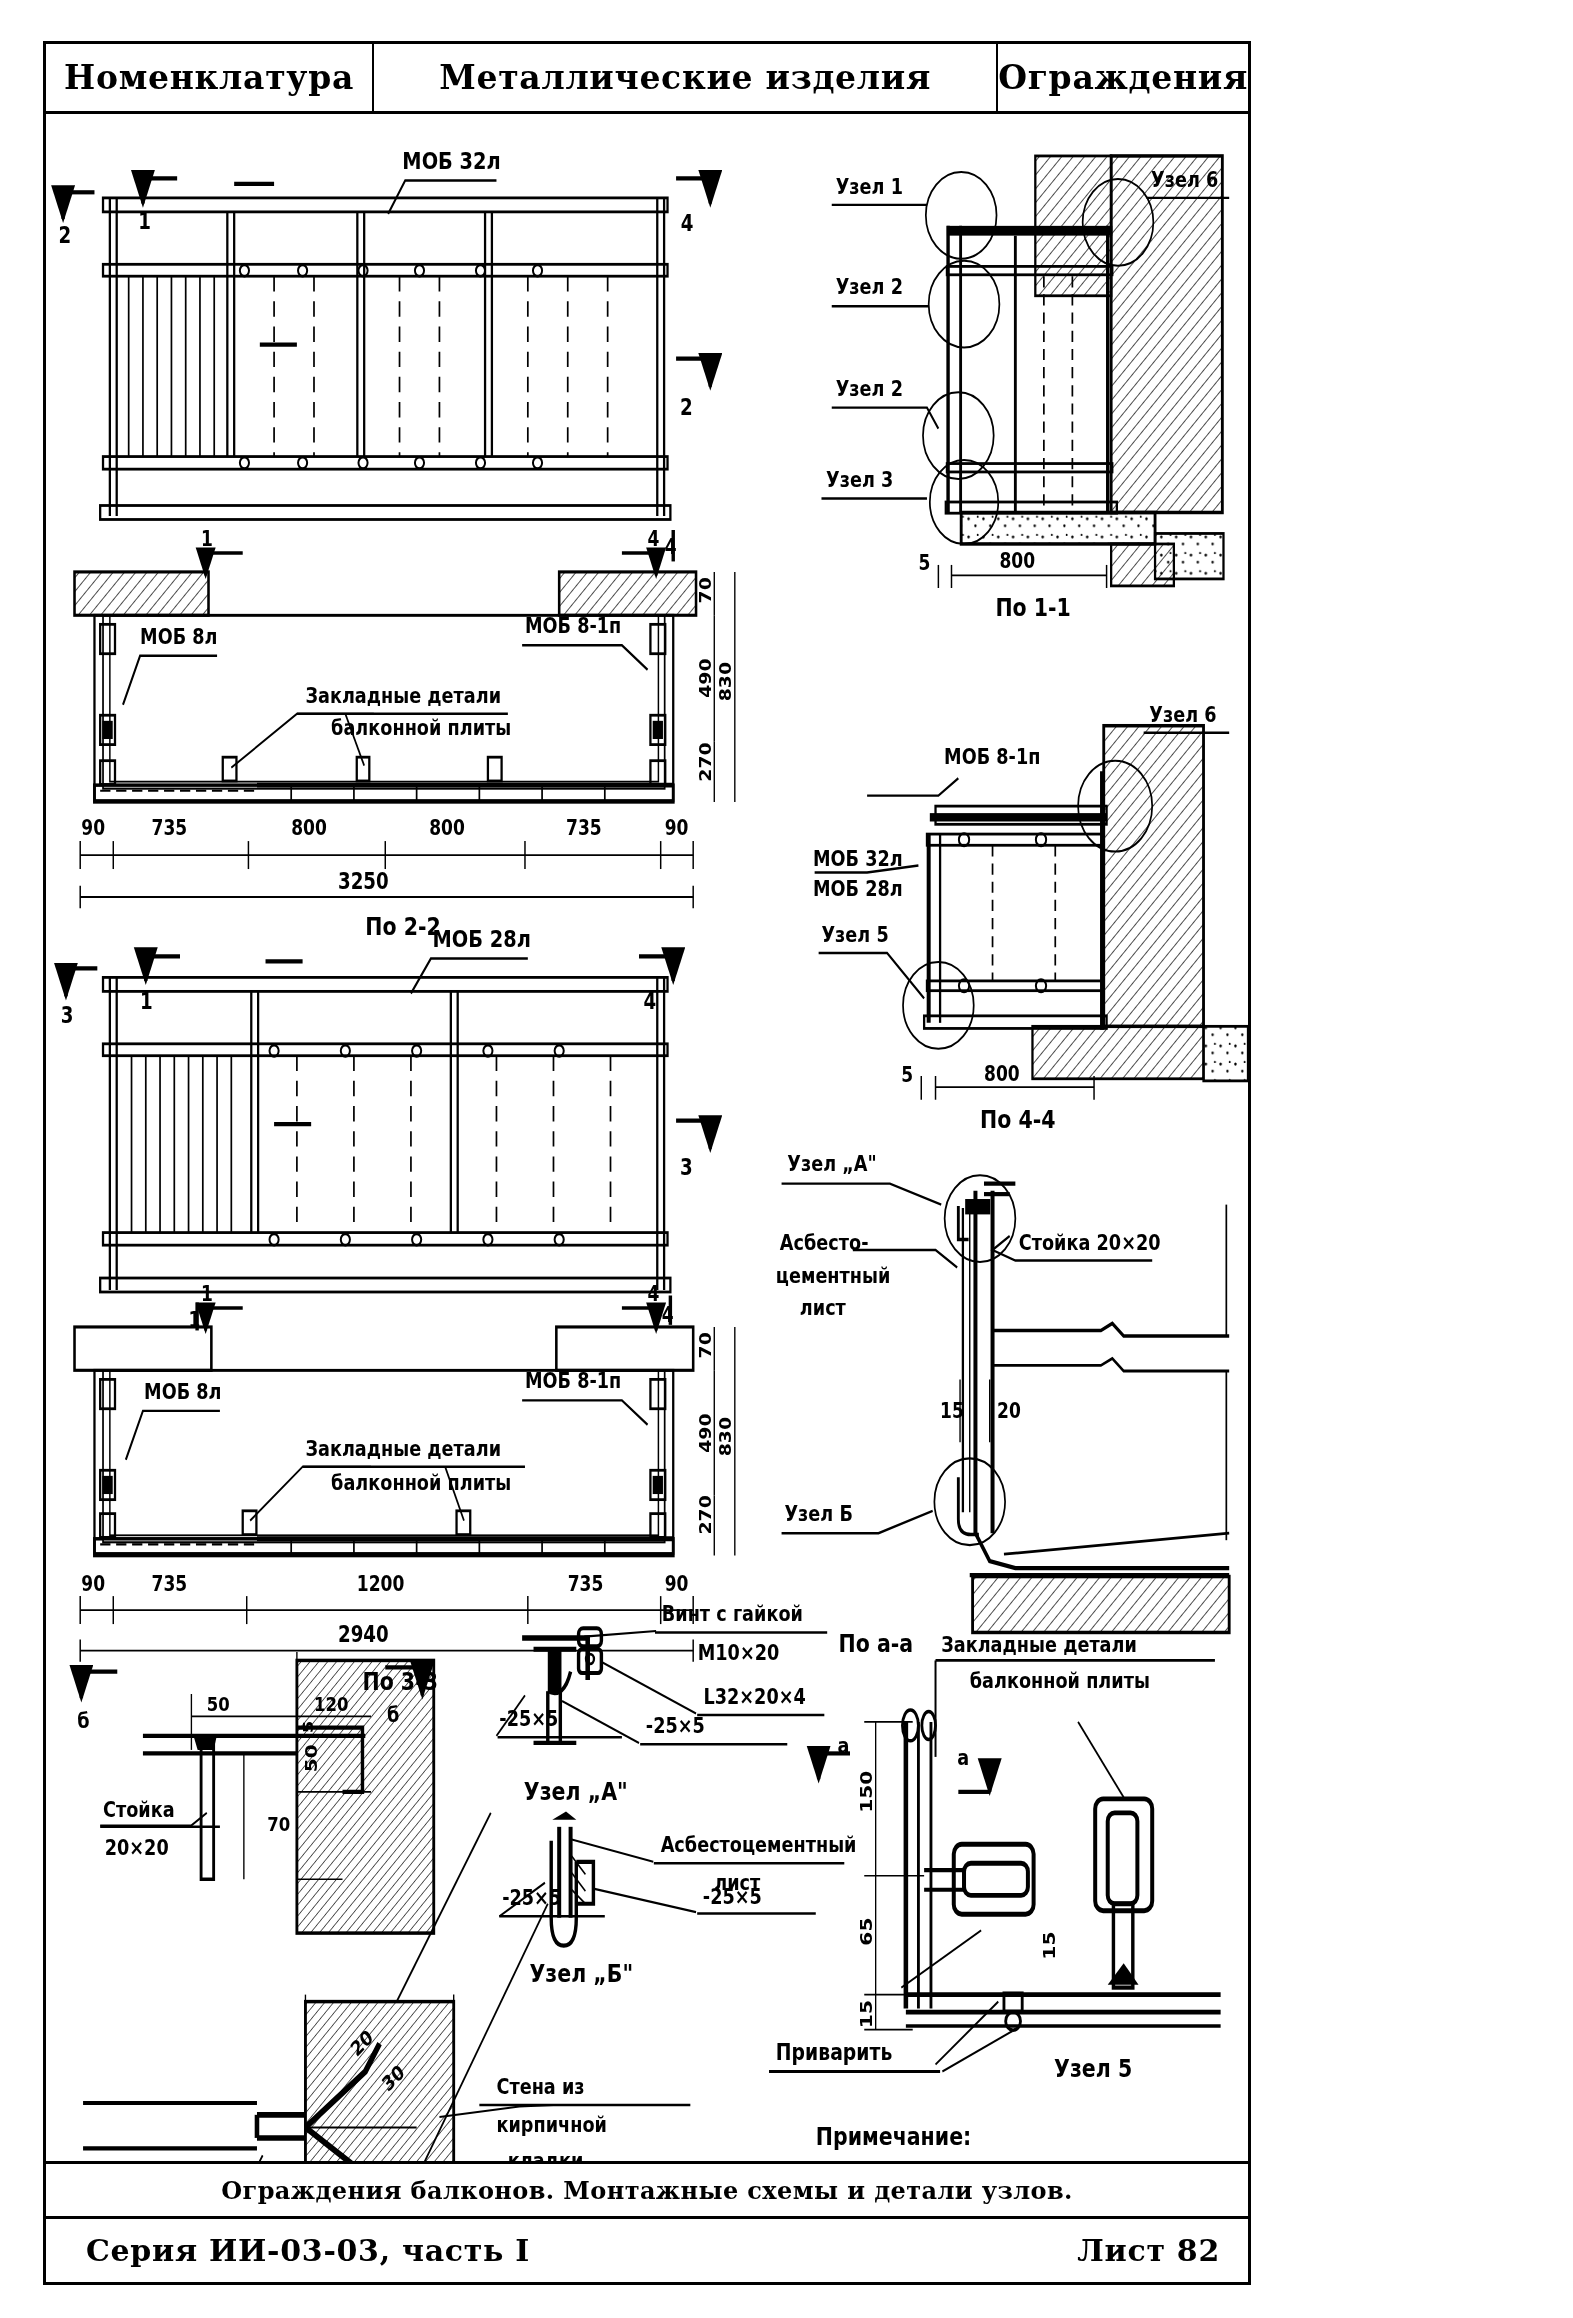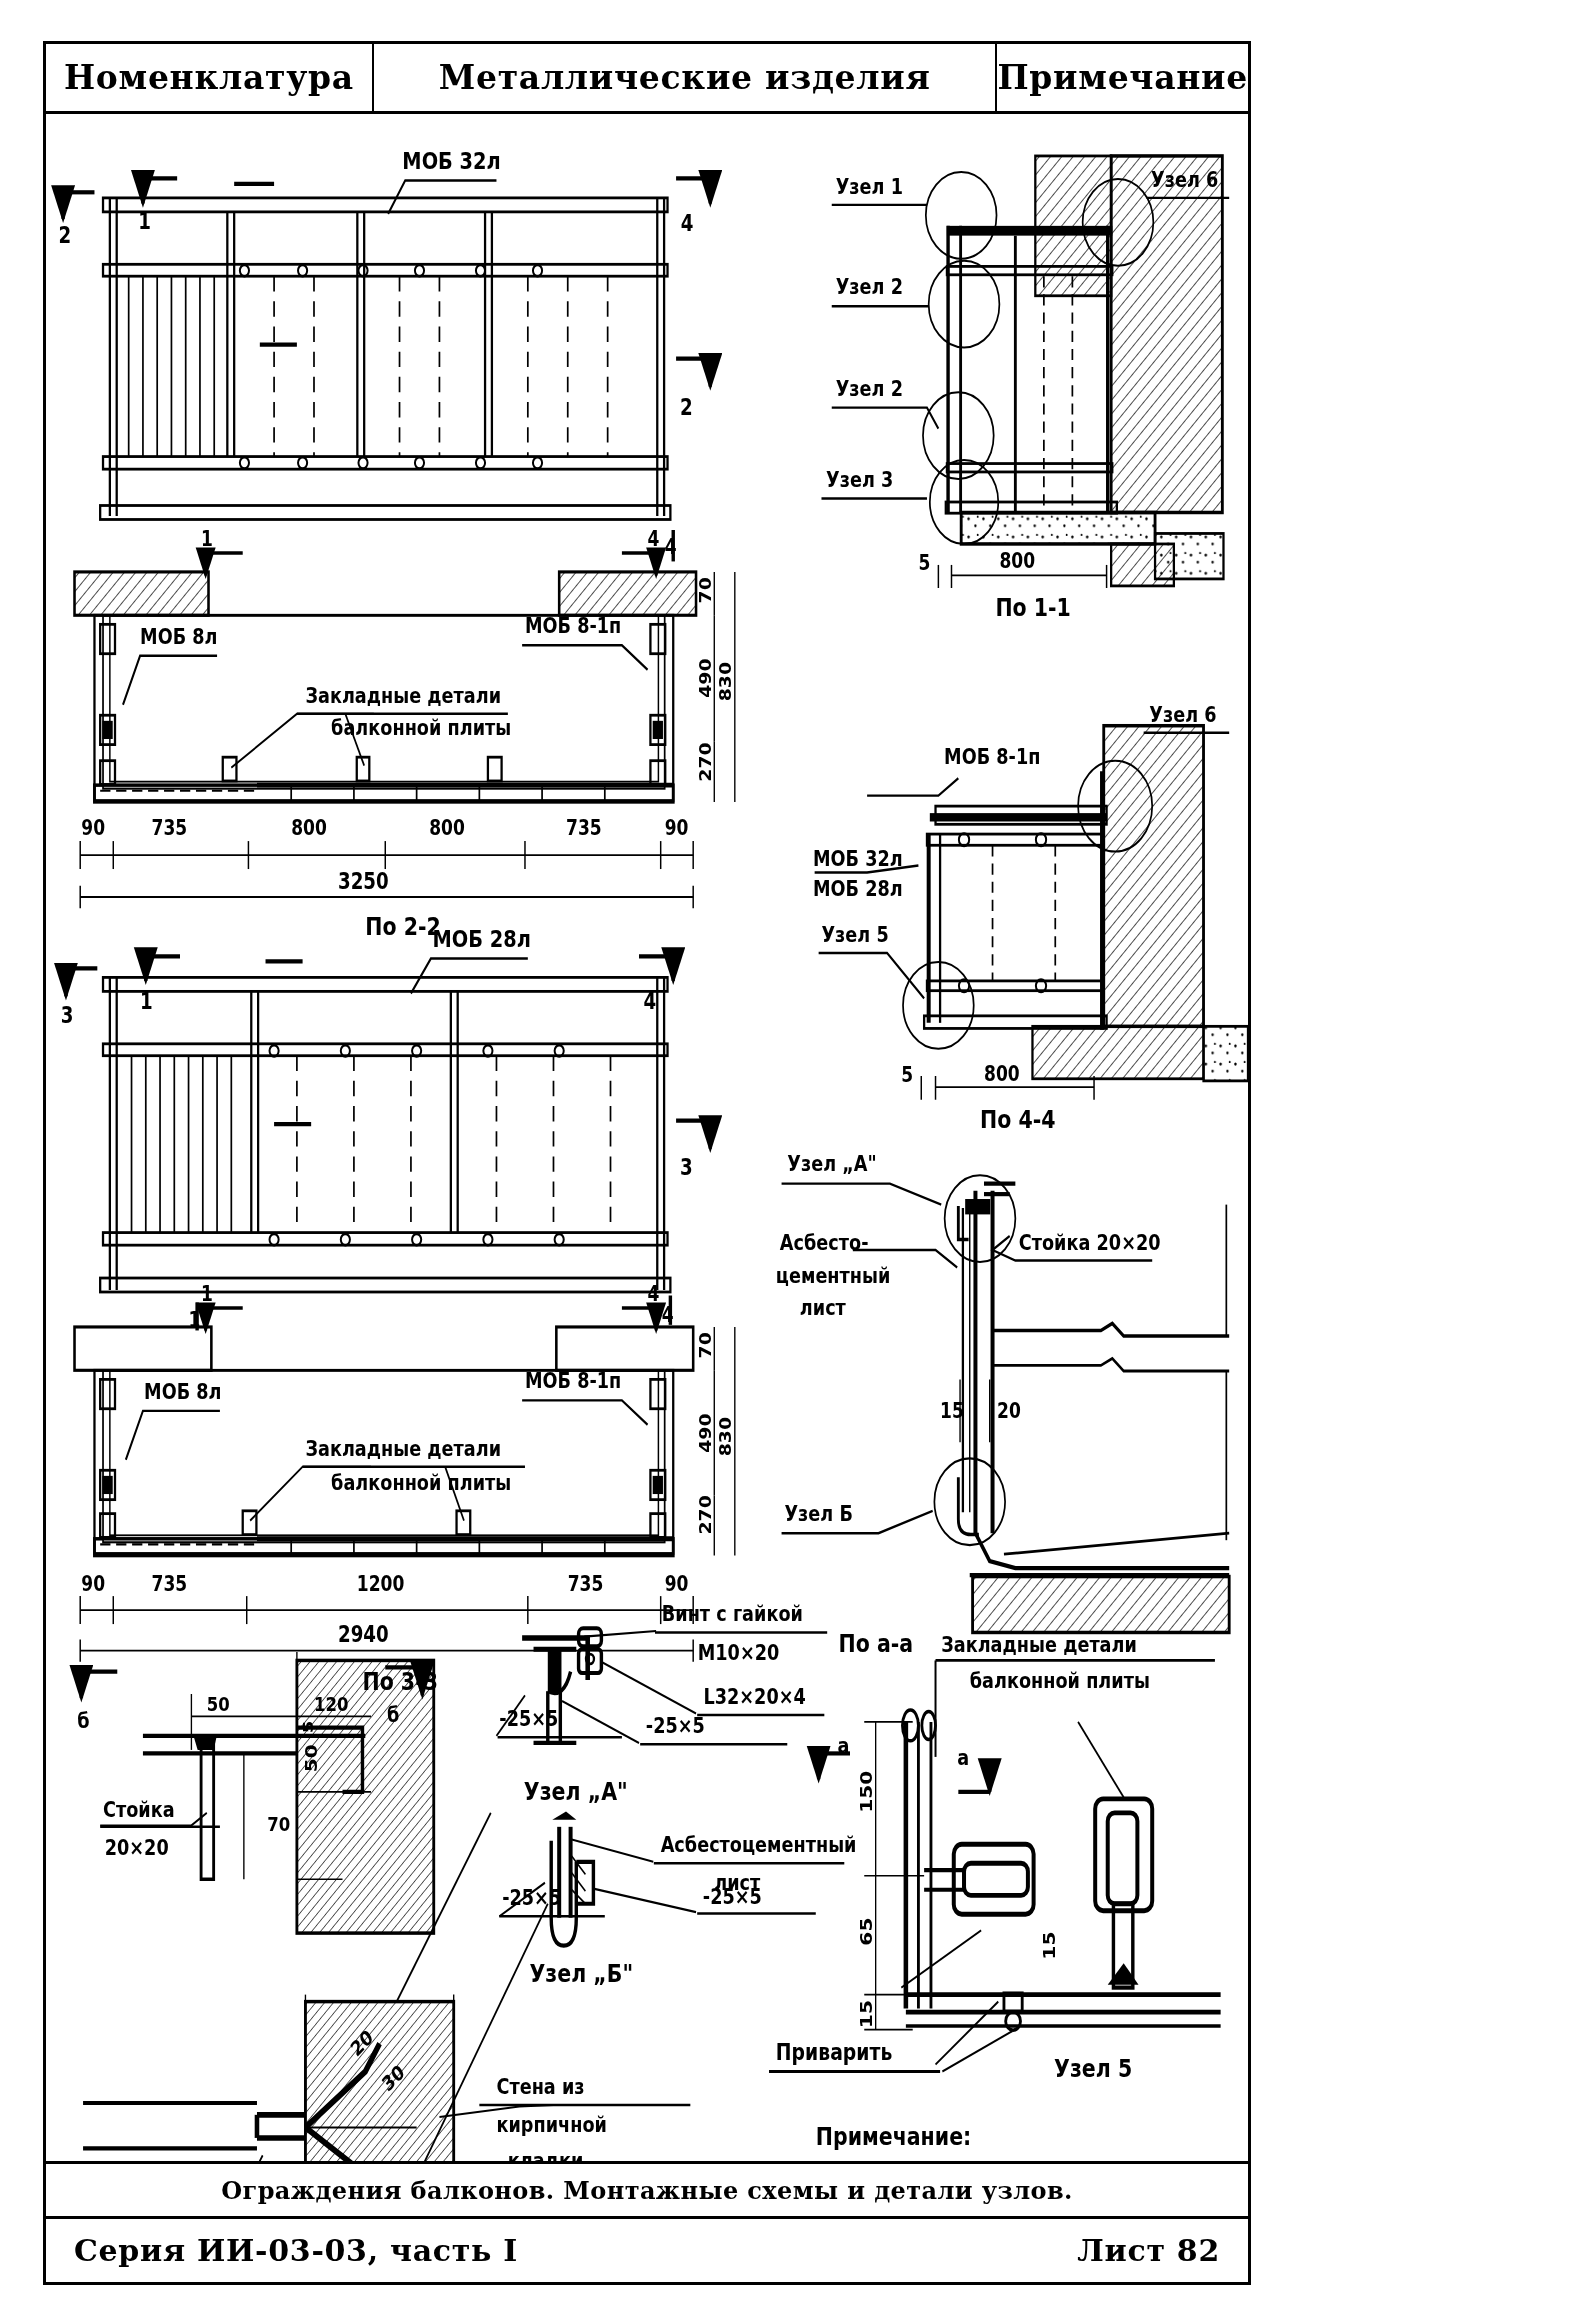--- a/index.html
+++ b/index.html
@@ -27,37 +27,37 @@
   .title-band{position:absolute;left:0;bottom:66px;width:100%;height:55px;
        border-top:3.5px solid #000;box-sizing:border-box;
        display:flex;align-items:center;justify-content:center;}
   .title-band span{font-family:"DejaVu Serif", serif;font-weight:bold;
        font-size:24px;letter-spacing:0.4px;white-space:nowrap;}
   .foot-band{position:absolute;left:0;bottom:0;width:100%;height:66px;
        border-top:3.5px solid #000;box-sizing:border-box;
        display:flex;align-items:center;justify-content:space-between;
        padding:0 28px;}
   .foot-band span{font-family:"DejaVu Serif", serif;font-weight:bold;
-       font-size:30px;letter-spacing:0.7px;white-space:nowrap;}
+       font-size:30px;letter-spacing:0.7px;white-space:nowrap;margin-left:12px;}
   
   .canvas{position:absolute;left:0;top:70px;right:0;bottom:121px;overflow:hidden;}
   svg.dw{position:absolute;left:0;top:0;width:100%;height:100%;}
   
   .lbl{font-family:"DejaVu Sans", sans-serif;font-weight:bold;}
   .note-t{font-family:"DejaVu Sans", sans-serif;font-weight:bold;}
 </style>
 </head>
 <body>
 
 <div class="sheet">
 
   <div class="hdr">
     <div class="hdr-cell hdr-c1">Номенклатура</div>
     <div class="hdr-cell hdr-c2">Металлические изделия</div>
-    <div class="hdr-cell hdr-c3">Примечание</div>
+    <div class="hdr-cell hdr-c3">Ограждения</div>
   </div>
 
   <div class="canvas">
   <svg class="dw" viewBox="0 0 2108 2928" preserveAspectRatio="none">
     <defs>
       <pattern id="hatch" width="14" height="14" patternTransform="rotate(45)" patternUnits="userSpaceOnUse">
         <line x1="0" y1="0" x2="0" y2="14" stroke="#000" stroke-width="2.2"></line>
       </pattern>
       <pattern id="hatch2" width="11" height="11" patternTransform="rotate(45)" patternUnits="userSpaceOnUse">
         <line x1="0" y1="0" x2="0" y2="11" stroke="#000" stroke-width="2"></line>

